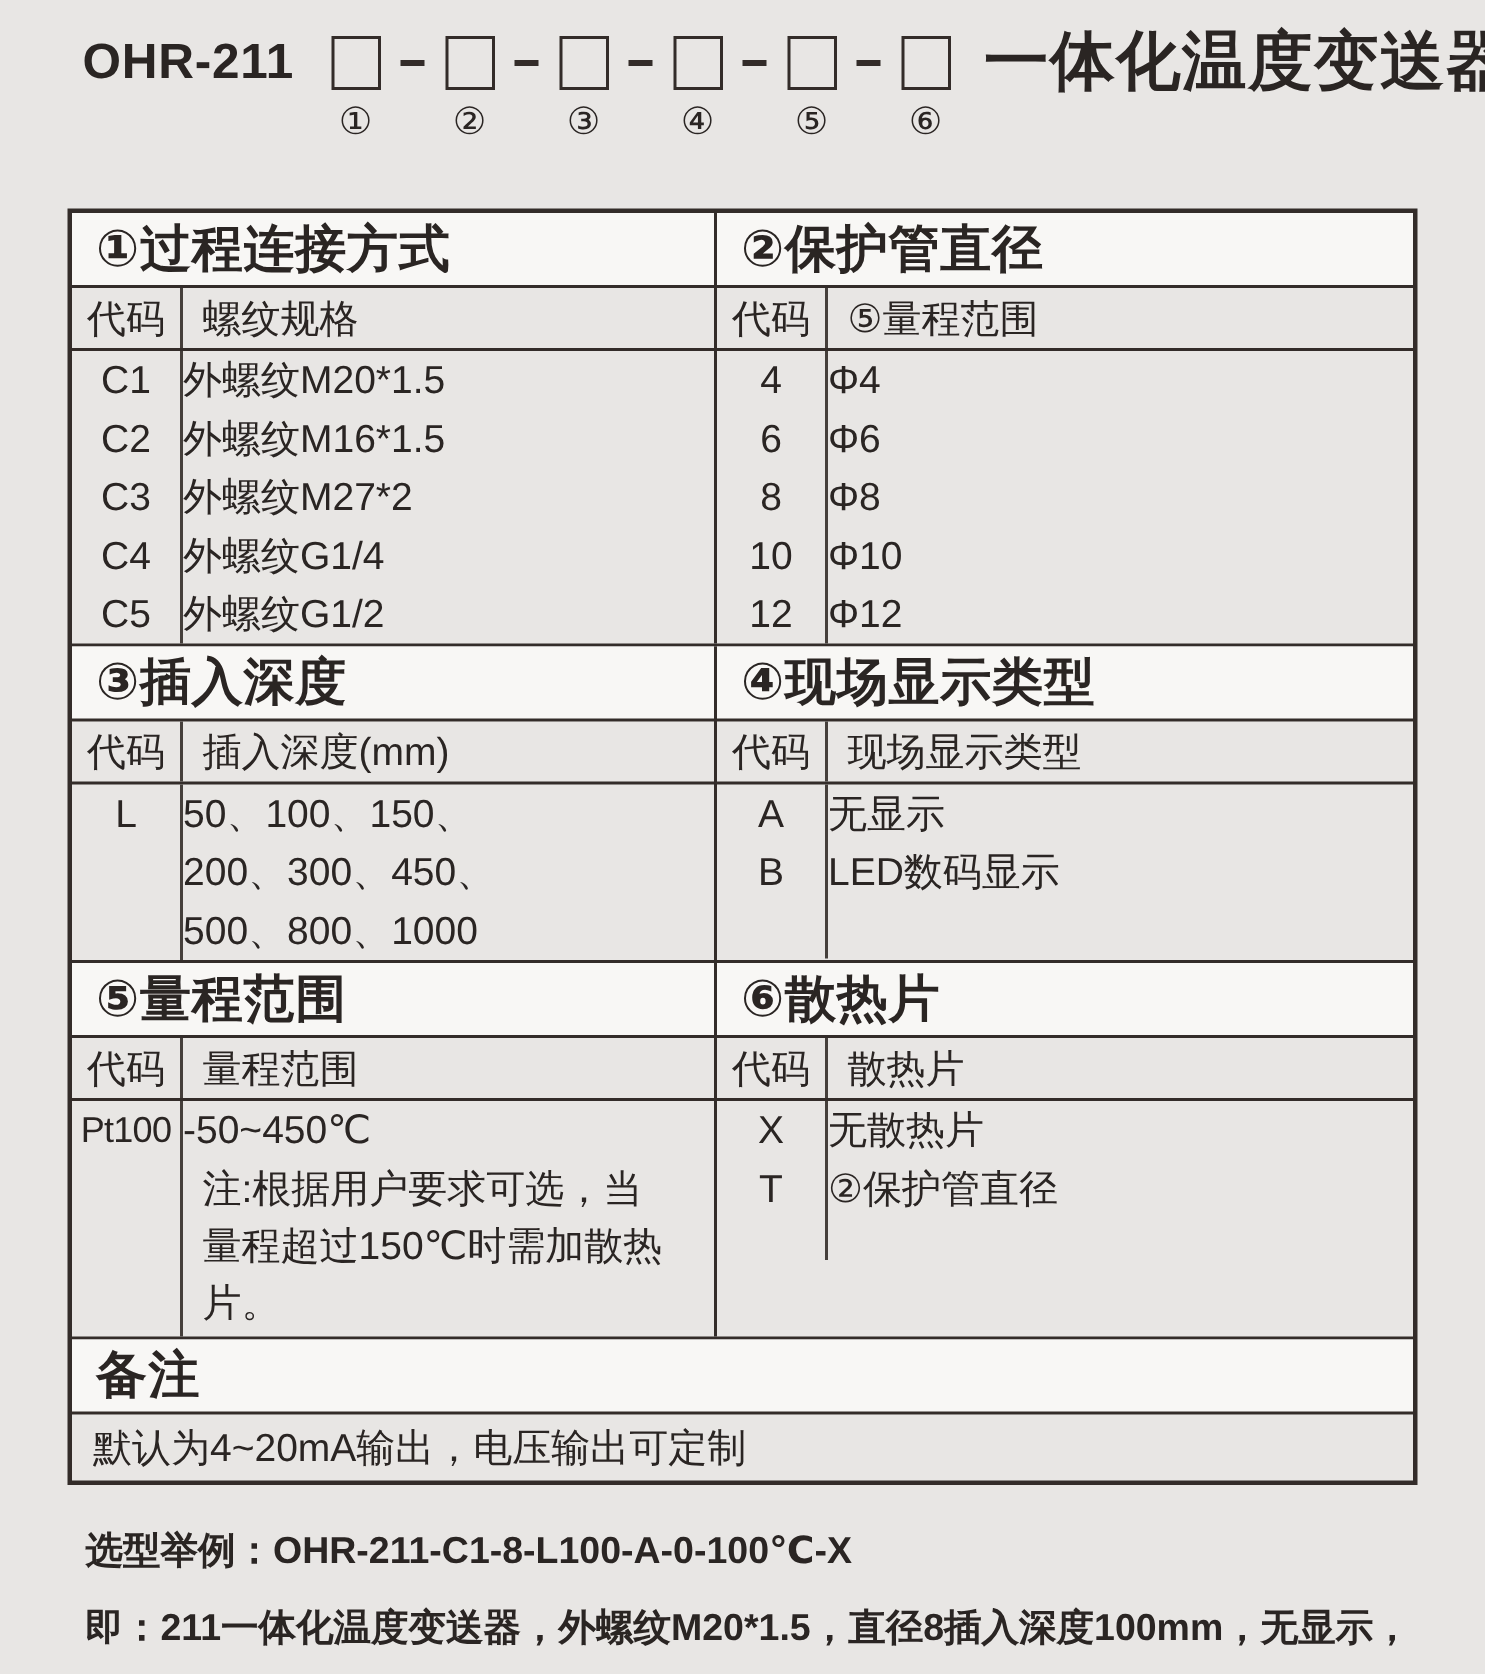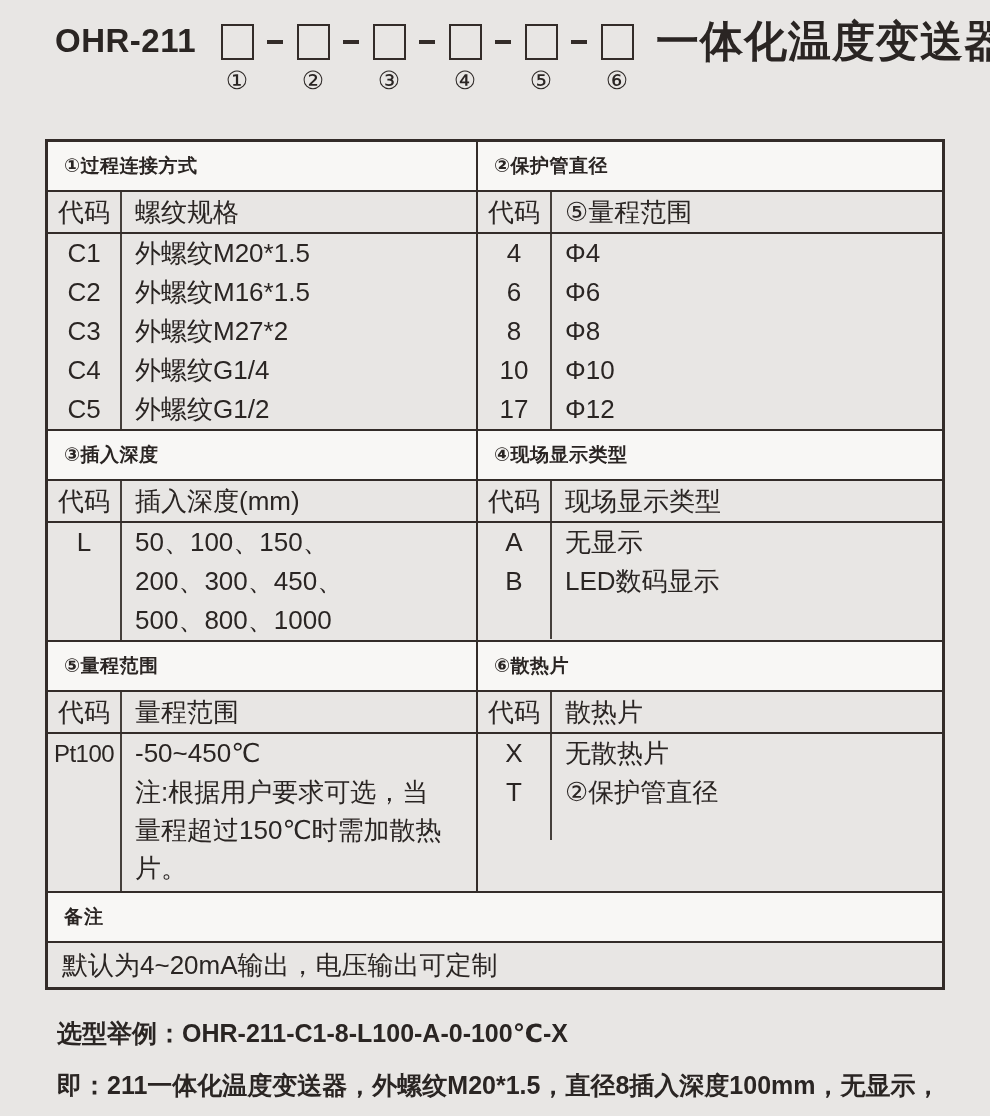--- a/index.html
+++ b/index.html
@@ -18,32 +18,32 @@
   .box{width:29px;height:32px;border:2px solid #332C29;margin-top:4px;background:transparent;}
   .pos{font-family:"DejaVu Serif","Liberation Serif",serif;font-size:25px;line-height:28px;margin-top:7px;}
   .dash{width:16px;height:4px;background:#332C29;margin:20px 13px 0 13px;}
   .suffix{font-size:43px;font-weight:700;line-height:42px;margin-left:22px;letter-spacing:1px;white-space:nowrap;}
 
   
   .spec-table{width:900px;box-sizing:border-box;margin:44px 0 0 45px;border:3px solid #332C29;}
   .band{display:grid;grid-template-columns:428px 1fr;}
   .band + .band, .remark{border-top:2px solid #332C29;}
   .half.right{border-left:2px solid #332C29;}
-  .sec-title{height:48px;line-height:48px;background:#F8F7F5;font-weight:700;font-size:19px;padding-left:16px;border-bottom:2px solid #332C29;letter-spacing:.5px;}
+  .sec-title{height:48px;line-height:48px;background:#F8F7F5;font-weight:700;font-size:34px;padding-left:16px;border-bottom:2px solid #332C29;letter-spacing:.5px;}
   .hdr{display:grid;grid-template-columns:74px 1fr;height:40px;line-height:40px;font-size:26px;border-bottom:2px solid #332C29;}
   .hdr .hc{text-align:center;border-right:2px solid #453F3B;white-space:nowrap;}
   .hdr .hv{padding-left:13px;white-space:nowrap;}
   .body{display:grid;grid-template-columns:74px 1fr;font-size:26px;}
   .b1 .body{min-height:195px;}
   .b2 .body{min-height:116px;}
   .b3 .body{min-height:106px;}
   .codes{border-right:2px solid #453F3B;}
   .c{height:39px;line-height:39px;text-align:center;white-space:nowrap;}
   .c.pt{font-size:24px;letter-spacing:-.5px;}
-  .v{height:39px;line-height:39px;padding-left:13px;white-space:nowrap;}
+  .v{height:39px;line-height:39px;padding-left:0;white-space:nowrap;}
   .note{line-height:38px;padding:0 22px 4px 13px;font-size:26px;}
   .remark .sec-title{letter-spacing:1px;}
   .remark-content{height:44px;line-height:45px;font-size:26px;padding-left:14px;}
 
   
   .example{margin:27px 0 0 57px;font-weight:700;font-size:25px;}
   .example .line1{white-space:nowrap;}
   .explanation{margin-top:13px;width:916px;line-height:45px;}
 </style>
 </head>
@@ -116,21 +116,21 @@
       <div class="hdr">
         <span class="hc">代码</span>
         <span class="hv">⑤量程范围</span>
       </div>
       <div class="body">
         <div class="codes">
           <div class="c">4</div>
           <div class="c">6</div>
           <div class="c">8</div>
           <div class="c">10</div>
-          <div class="c">17</div>
+          <div class="c">12</div>
         </div>
         <div class="vals">
           <div class="v">Φ4</div>
           <div class="v">Φ6</div>
           <div class="v">Φ8</div>
           <div class="v">Φ10</div>
           <div class="v">Φ12</div>
         </div>
       </div>
     </div>

